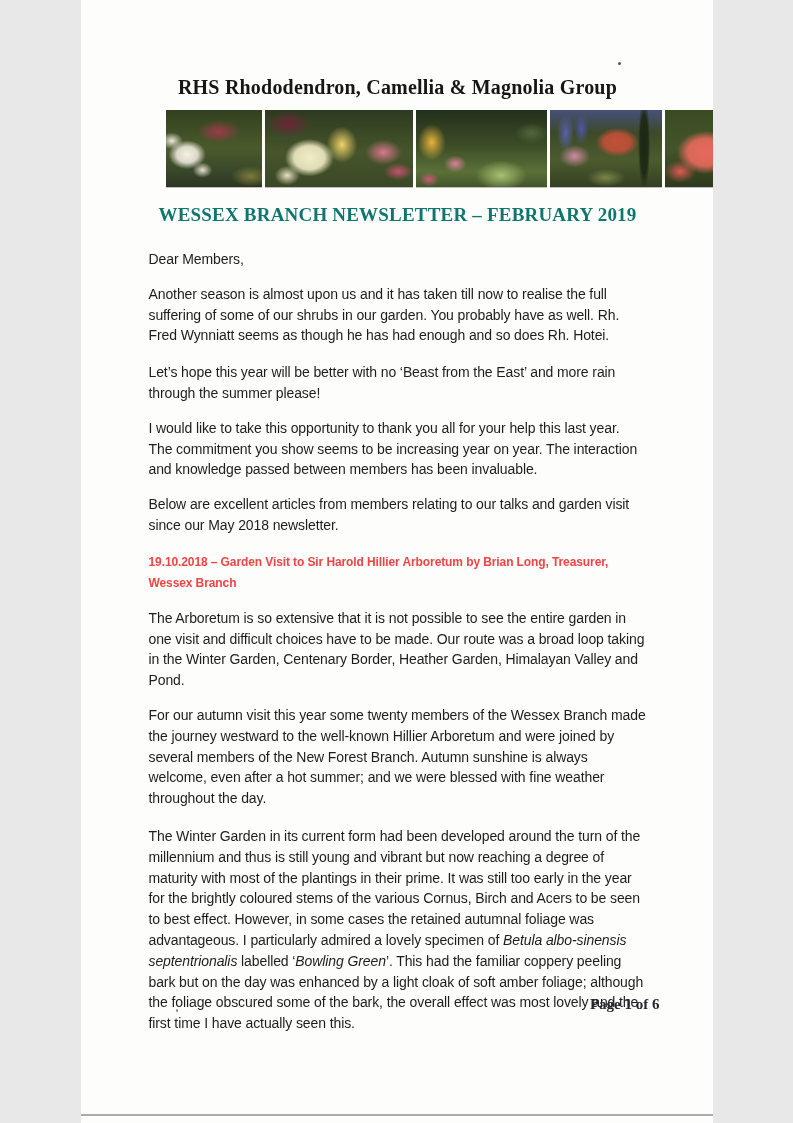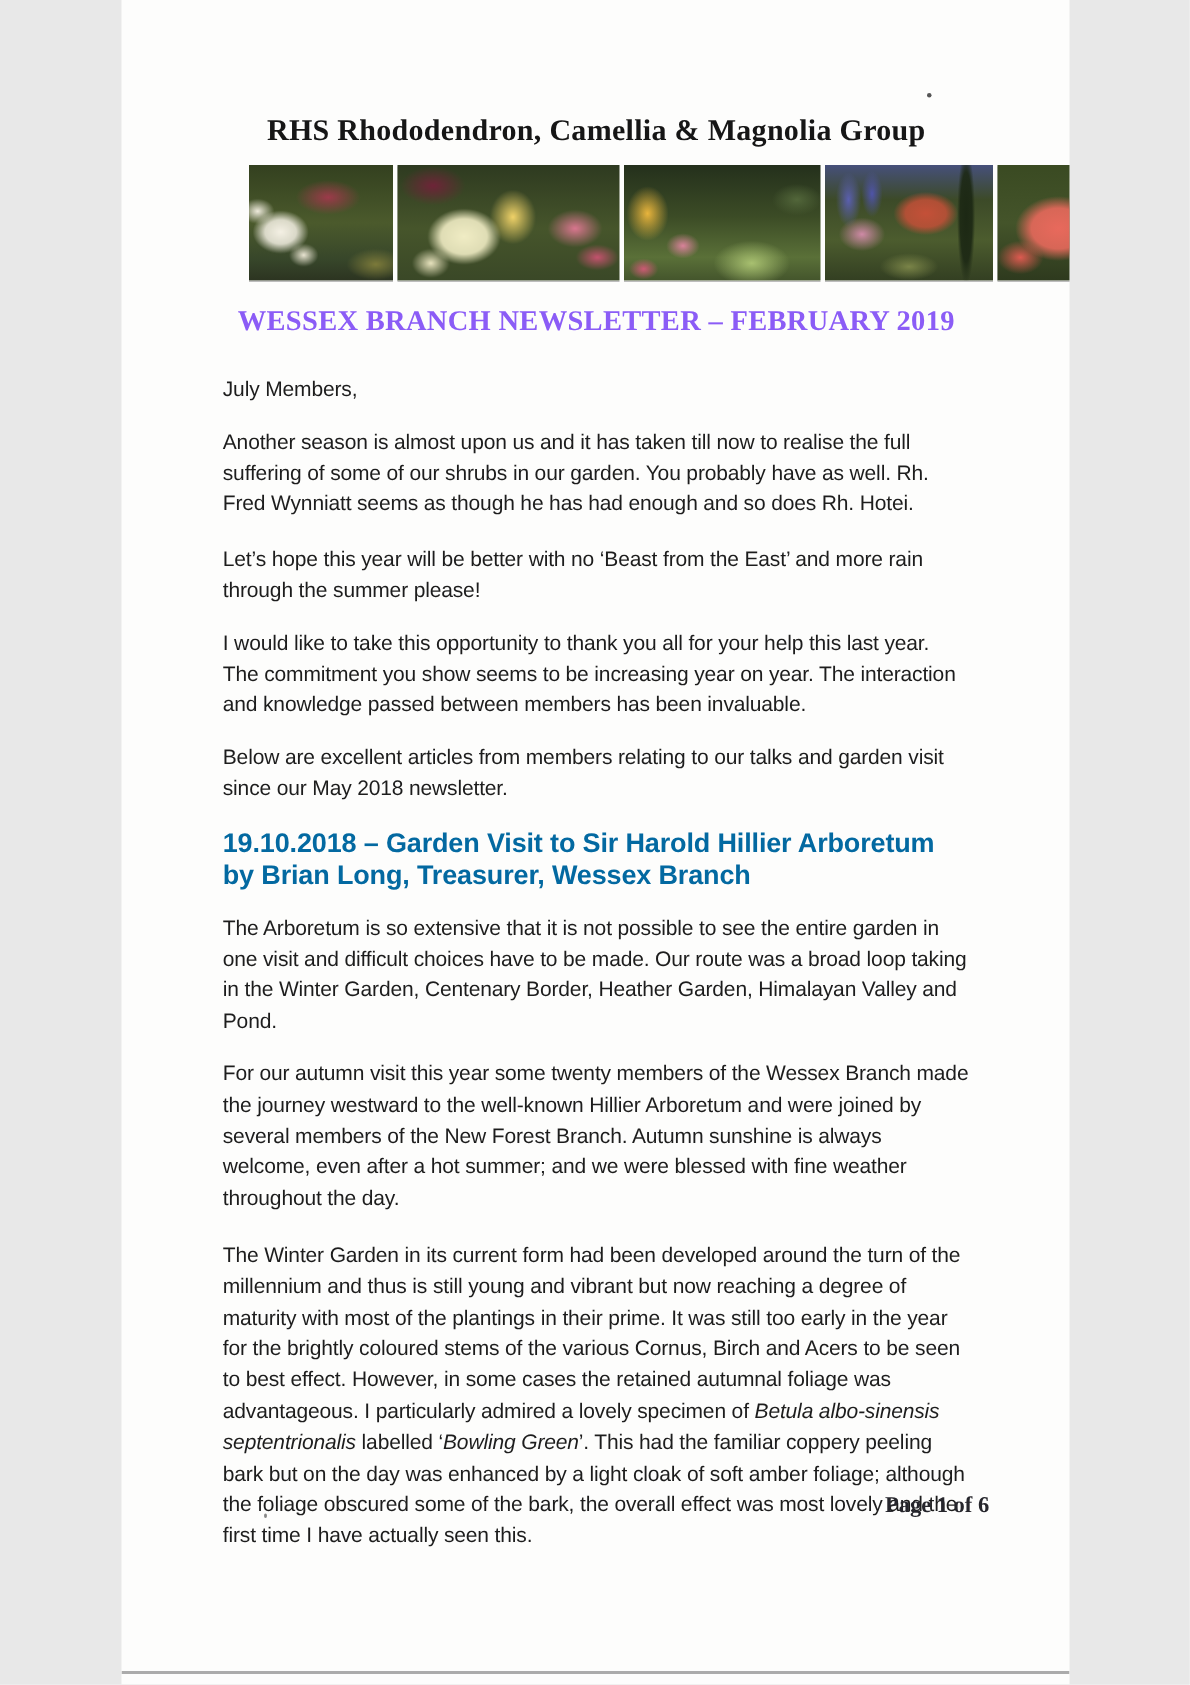--- a/index.html
+++ b/index.html
@@ -32,21 +32,21 @@
     color: #161616;
     letter-spacing: 0.2px;
   }
   .newsletter-title {
     margin: 15px 0 0 0;
     font-family: "Liberation Serif", "DejaVu Serif", serif;
     font-weight: bold;
     font-size: 19px;
     line-height: 25px;
     text-align: center;
-    color: #8b5cf6;
+    color: #0f766e;
     letter-spacing: 0.2px;
   }
   .contact-line {
     margin: 4px 0 0 0;
     text-align: center;
     font-size: 13.5px;
     line-height: 21px;
     color: #1d1d1d;
   }
   .contact-line a {
@@ -125,24 +125,24 @@
     font-size: 14px;
     line-height: 20.8px;
     letter-spacing: -0.1px;
     color: #1d1d1d;
   }
   .salutation { margin-top: 22px !important; }
   .mt16 { margin-top: 16px !important; }
   .mt17 { margin-top: 17px !important; }
   .article-heading {
     margin: 16px 0 0 0;
-    font-size: 18px;
+    font-size: 12px;
     line-height: 21px;
     font-weight: bold;
-    color: #0369a1;
+    color: #ef4444;
     letter-spacing: -0.1px;
   }
 
   
   .page-footer {
     position: absolute;
     top: 996px;
     right: 53px;
     font-family: "Liberation Serif", "DejaVu Serif", serif;
     font-weight: bold;
@@ -182,21 +182,21 @@
       <div class="photo photo3"></div>
       <div class="photo photo4"></div>
       <div class="photo photo5"></div>
     </div>
 
     <h2 class="newsletter-title">WESSEX BRANCH NEWSLETTER – FEBRUARY 2019</h2>
 
 
     <div class="body-text">
 
-      <p class="salutation">July Members,</p>
+      <p class="salutation">Dear Members,</p>
 
       <p>Another season is almost upon us and it has taken till now to realise the full suffering of some of our shrubs in our garden. You probably have as well. Rh. Fred Wynniatt seems as though he has had enough and so does Rh. Hotei.</p>
       <p class="mt16">Let’s hope this year will be better with no ‘Beast from the East’ and more rain through the summer please!</p>
       <p>I would like to take this opportunity to thank you all for your help this last year. The commitment you show seems to be increasing year on year. The interaction and knowledge passed between members has been invaluable.</p>
       <p>Below are excellent articles from members relating to our talks and garden visit since our May 2018 newsletter.</p>
 
       <h3 class="article-heading">19.10.2018 – Garden Visit to Sir Harold Hillier Arboretum by Brian Long, Treasurer, Wessex Branch</h3>
 
       <p>The Arboretum is so extensive that it is not possible to see the entire garden in one visit and difficult choices have to be made.  Our route was a broad loop taking in the Winter Garden, Centenary Border, Heather Garden, Himalayan Valley and Pond.</p>
       <p>For our autumn visit this year some twenty members of the Wessex Branch made the journey westward to the well-known Hillier Arboretum and were joined by several members of the New Forest Branch. Autumn sunshine is always welcome, even after a hot summer; and we were blessed with fine weather throughout the day.</p>

